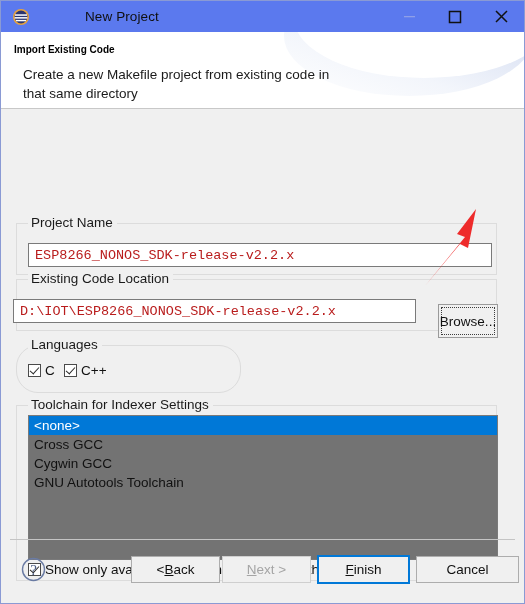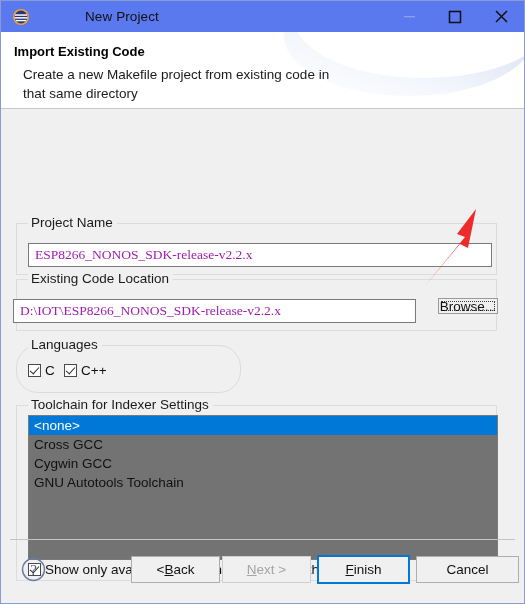--- a/index.html
+++ b/index.html
@@ -87,21 +87,21 @@
     top: -74px;
     width: 260px;
     height: 120px;
     border-radius: 50%;
     background: #ffffff;
   }
   .header-title {
     position: absolute;
     left: 13px;
     top: 12px;
-    font-size: 13px;
+    font-size: 10px;
     font-weight: bold;
     color: #000000;
   }
   .header-desc {
     position: absolute;
     left: 22px;
     top: 33px;
     width: 330px;
     font-size: 13.5px;
     color: #1a1a1a;
@@ -129,23 +129,23 @@
     font-size: 13.5px;
     color: #1a1a1a;
     white-space: nowrap;
   }
 
   .textfield {
     position: absolute;
     box-sizing: border-box;
     border: 1px solid #7a7a7a;
     background: #ffffff;
-    font-family: Liberation Serif, serif;
-    font-size: 13.5px;
-    color: #a21caf;
+    font-family: Liberation Mono, monospace;
+    font-size: 13.5px;
+    color: #b91c1c;
     padding: 0 0 0 6px;
     line-height: 22px;
     outline: none;
   }
 
   .browse-btn {
     position: absolute;
     box-sizing: border-box;
     background: #f0f0f0;
     border: 1px solid #9a9a9a;
@@ -318,21 +318,21 @@
 
     <div class="group" style="left:15px; top:114px; width:481px; height:52px;">
       <span class="group-label">Project Name</span>
     </div>
     <input class="textfield" style="left: 27px; top: 134px; width: 464px; height: 24px;" value="ESP8266_NONOS_SDK-release-v2.2.x" placeholder="">
 
     <div class="group" style="left:15px; top:170px; width:481px; height:52px;">
       <span class="group-label">Existing Code Location</span>
     </div>
     <input class="textfield" style="left: 12px; top: 190px; width: 403px; height: 24px;" value="D:\IOT\ESP8266_NONOS_SDK-release-v2.2.x">
-    <button class="browse-btn" style="left:437px; top:189px; width:60px; height:16px;">
+    <button class="browse-btn" style="left:437px; top:195px; width:60px; height:34px;">
       <span class="browse-inner">Browse...</span>
     </button>
 
     <div class="group" style="left:15px; top:236px; width:225px; height:48px;border-radius:22px;">
       <span class="group-label">Languages</span>
     </div>
     <div class="cbrow" style="left:27px; top:254px;">
       <span class="cbox checked"></span>
       <span>C</span>
     </div>

